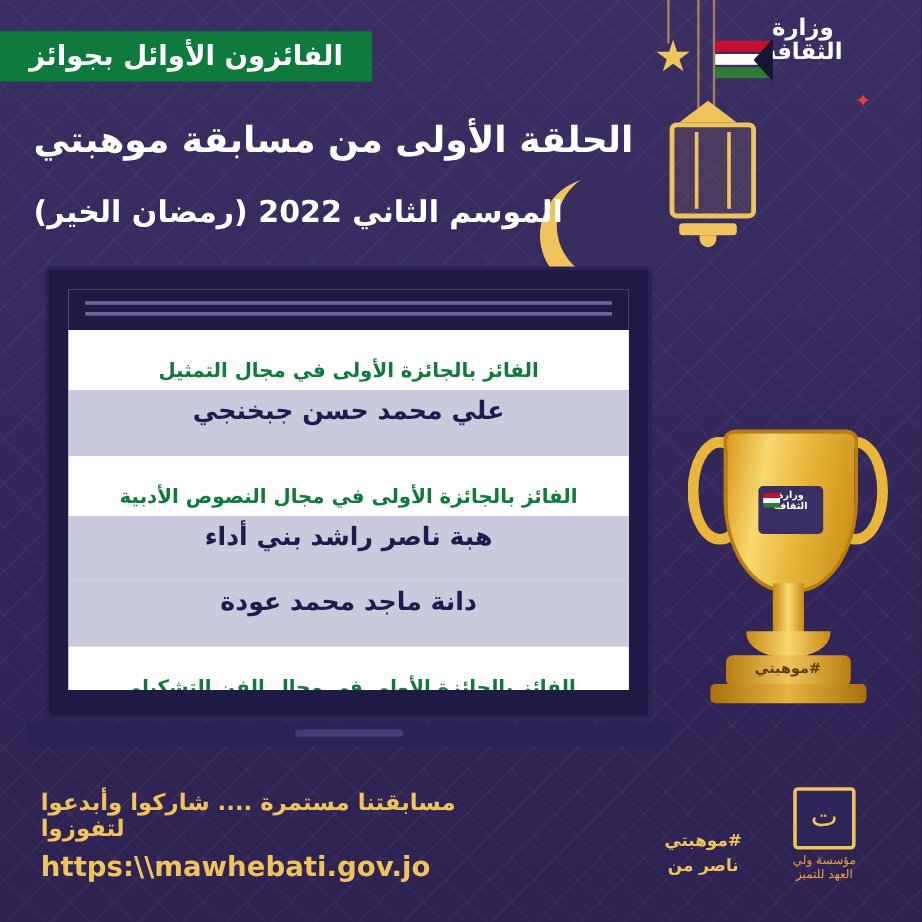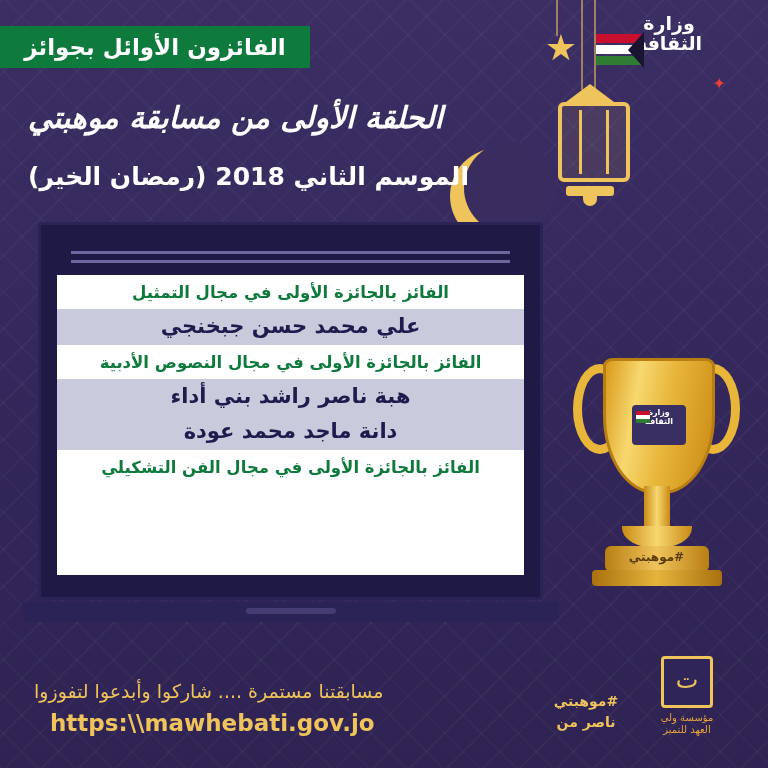--- a/index.html
+++ b/index.html
@@ -172,21 +172,20 @@
   .title-main {
     position: absolute;
     top: 100px;
     left: 28px;
     width: 520px;
     text-align: left;
     color: #ffffff;
     font-size: 30px;
     font-weight: bold;
     direction: rtl;
-    font-style: italic;
   }
   .title-sub {
     position: absolute;
     top: 162px;
     left: 28px;
     width: 520px;
     text-align: left;
     color: #ffffff;
     font-size: 25px;
     font-weight: bold;
@@ -257,22 +256,22 @@
     font-size: 16.5px;
     font-weight: bold;
     line-height: 1.3;
   }
   .award-name {
     color: #1f1b4d;
     font-size: 21px;
     font-weight: bold;
     line-height: 1.3;
   }
-  .row-title { padding: 7px 14px 6px; }
-  .row-name  { padding: 4px 14px 4px; }
+  .row-title { padding: 23px 14px 6px; }
+  .row-name  { padding: 4px 14px 23px; }
 
   
   .trophy {
     position: absolute;
     right: 24px;
     top: 350px;
     width: 175px;
     height: 285px;
   }
   .cup {
@@ -383,34 +382,33 @@
   }
   .footer-right-line { display:block; }
   .footer-cta {
     position: absolute;
     left: 34px;
     bottom: 66px;
     width: 420px;
     text-align: left;
     color: #f0c45c;
     font-size: 19px;
-    font-weight: normal;
+    font-weight: bold;
     direction: rtl;
   }
   .footer-url {
     position: absolute;
     left: 34px;
     bottom: 32px;
     width: 420px;
     text-align: left;
     color: #f0c45c;
     font-size: 23px;
     font-weight: bold;
     direction: ltr;
-    margin-left: 16px;
   }
 </style>
 </head>
 <body>
 
 <div class="poster">
   <div class="bg-pattern"></div>
 
   <div class="string s1"></div>
   <div class="string s2"></div>
@@ -441,21 +439,21 @@
       <div class="tri"></div>
     </div>
     <div class="ml-star">✦</div>
   </div>
 
   <div class="banner">
     <span>الفائزون الأوائل بجوائز</span>
   </div>
 
   <div class="title-main">الحلقة الأولى من مسابقة موهبتي</div>
-  <div class="title-sub">الموسم الثاني 2018 (رمضان الخير)</div>
+  <div class="title-sub">الموسم الثاني 2022 (رمضان الخير)</div>
 
   <div class="laptop">
     <div class="laptop-frame">
       <div class="screen">
         <div class="screen-topbar">
           <div class="line l1"></div>
           <div class="line l2"></div>
         </div>
         <div class="awards">
 

